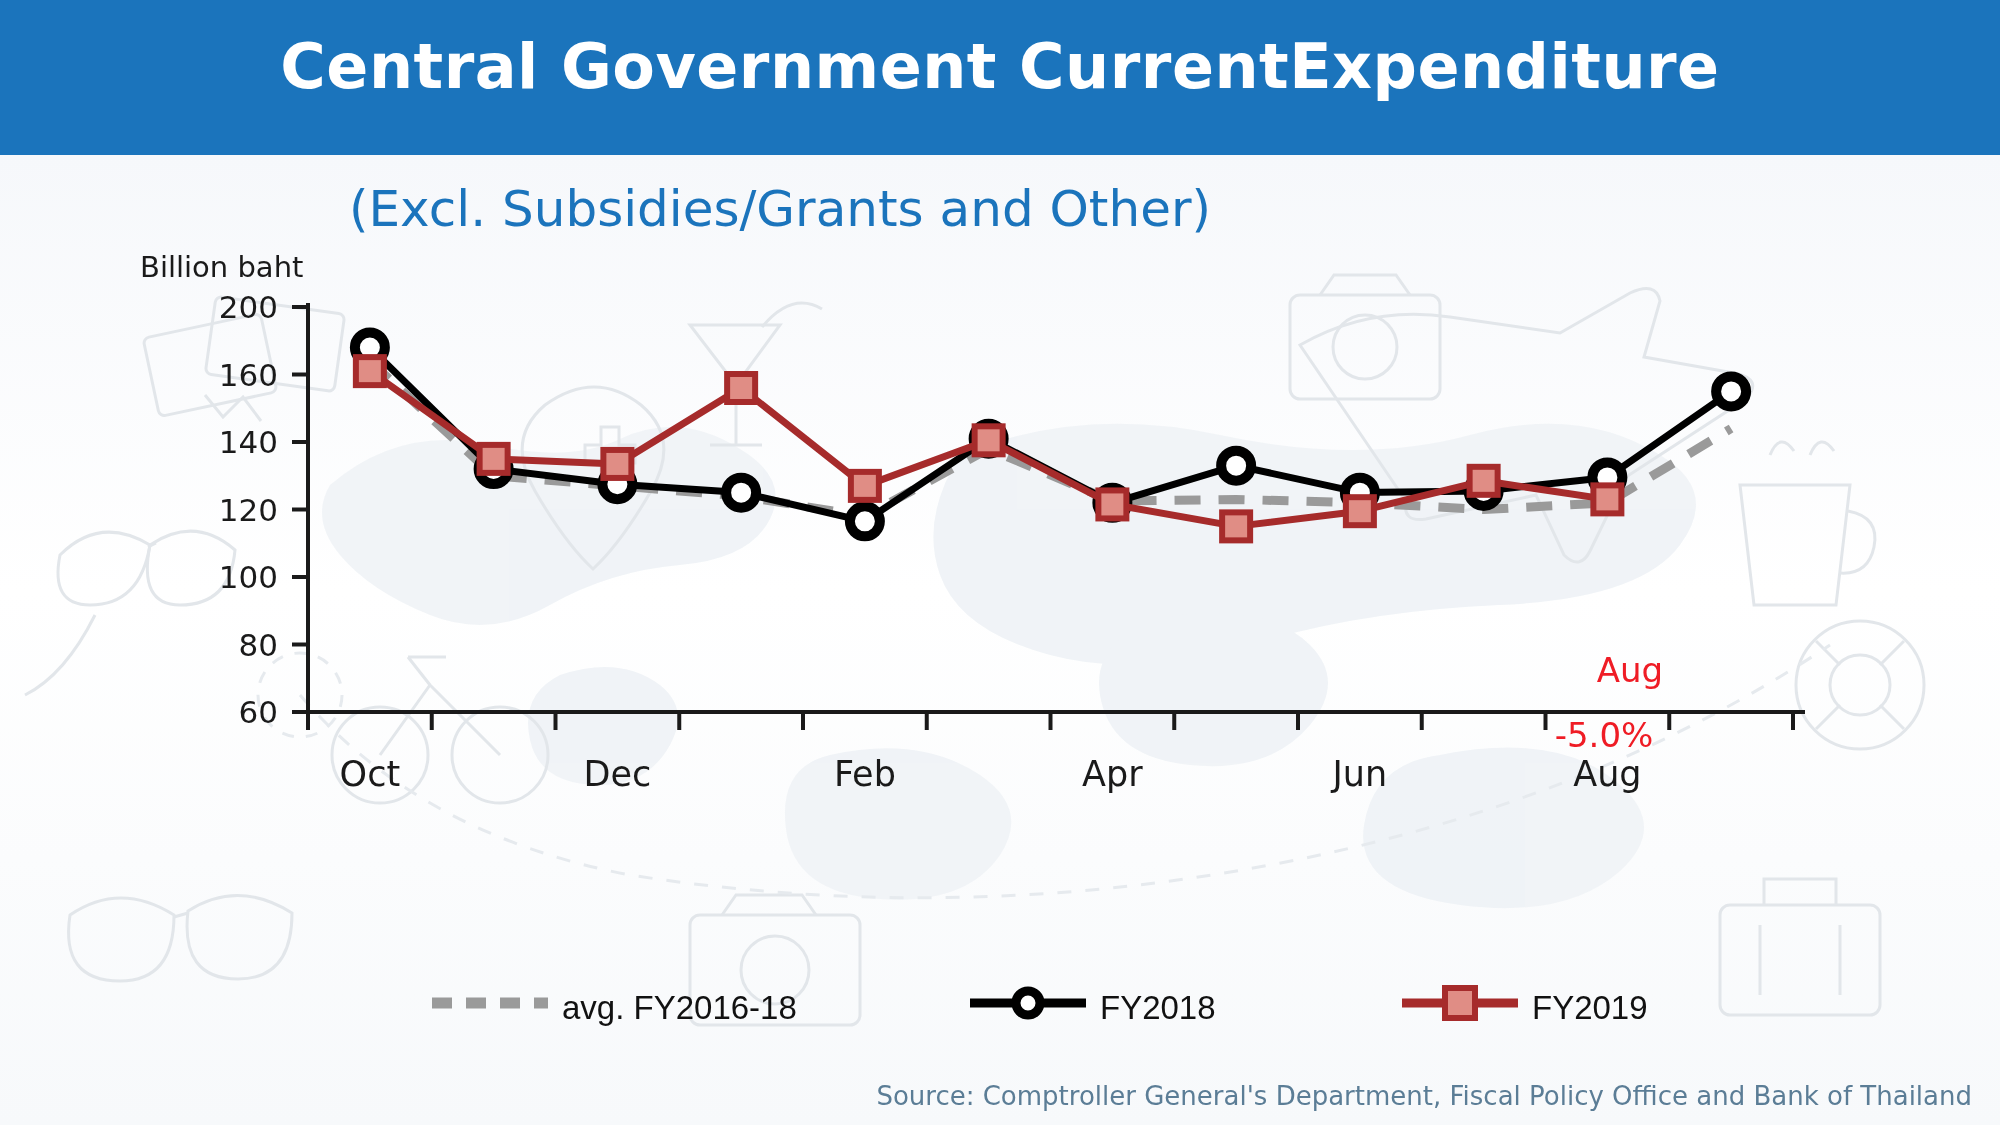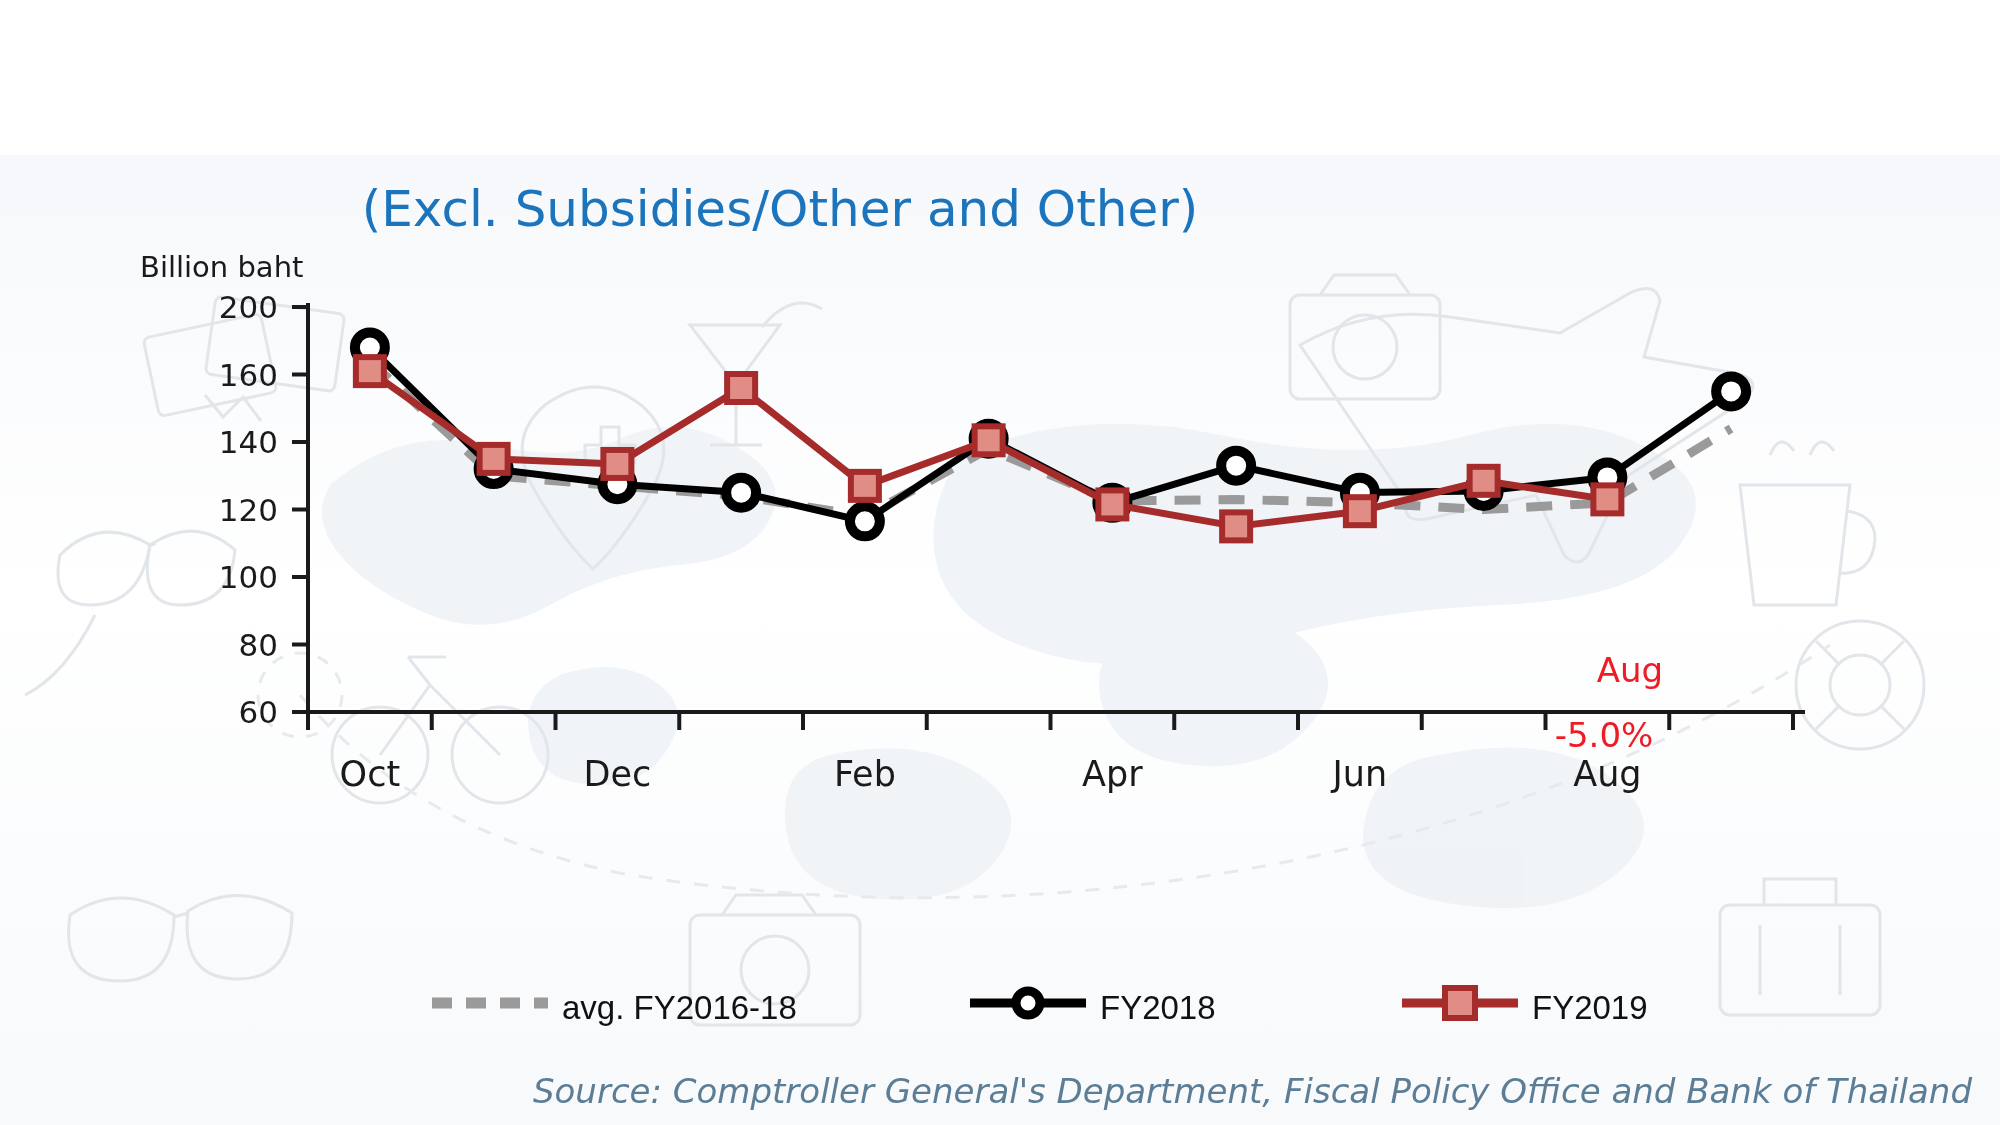--- a/index.html
+++ b/index.html
@@ -96,31 +96,33 @@
     font-family:"DejaVu Sans", sans-serif;
     text-align:center;
     white-space:nowrap;
     transform:translateX(-50%);
   }
 
   .source{
     position:absolute;
     right:28px;bottom:14px;
     color:#5b7d96;
-    font-style:italic;
-    font-size:34px;
+    font-size:26px;
     font-family:"DejaVu Sans", sans-serif;
     white-space:nowrap;
   }
 </style>
 </head>
 <body>
 
 <div id="root">
 
+  <div class="banner">
+    <div class="banner-title">Central Government CurrentExpenditure</div>
+  </div>
 
   <div class="body-area">
 
     <svg class="watermark" viewBox="0 0 2000 970" preserveAspectRatio="none">
 
       <g fill="#eef2f6" opacity="0.85">
         <path d="M330 330 q70 -60 160 -40 q80 18 130 -6 q60 -28 120 10 q50 30 30 70 q-20 40 -90 46 q-70 6 -130 40 q-60 34 -120 10 q-60 -24 -90 -60 q-30 -36 -10 -70z"></path>
         <path d="M560 520 q60 -20 100 10 q30 24 10 60 q-22 40 -70 40 q-60 0 -70 -45 q-10 -45 30 -65z"></path>
         <path d="M960 300 q120 -50 260 -20 q140 30 250 0 q110 -30 190 20 q60 36 20 90 q-40 54 -180 60 q-140 6 -250 40 q-110 34 -200 10 q-90 -24 -110 -80 q-20 -56 20 -120z"></path>
         <path d="M1180 460 q90 -10 130 30 q36 36 0 80 q-40 48 -120 40 q-80 -8 -90 -70 q-10 -62 80 -80z"></path>
@@ -174,21 +176,21 @@
 
         <path d="M70 760 q50 -34 104 0 q0 66 -54 66 q-60 0 -50 -66z"></path>
         <path d="M188 756 q50 -32 104 2 q0 66 -54 66 q-58 0 -50 -68z"></path>
         <path d="M174 762 l14 -4"></path>
 
         <path d="M300 540 q120 140 330 180 q320 50 640 -10 q320 -60 560 -220" stroke="#e6eaee" stroke-dasharray="14 14"></path>
         <circle cx="300" cy="540" r="42" stroke="#e6eaee" stroke-dasharray="12 12"></circle>
       </g>
     </svg>
 
-    <div class="subtitle">(Excl. Subsidies/Other and Other)</div>
+    <div class="subtitle">(Excl. Subsidies/Grants and Other)</div>
 
     <div class="axis-title">Billion baht</div>
 
     <svg class="plot" id="plot-svg" viewBox="0 0 2000 970" preserveAspectRatio="none">
         <line x1="308" y1="148" x2="308" y2="557" stroke="#1a1a1a" stroke-width="4"></line>
         <line x1="308" y1="557" x2="1805" y2="557" stroke="#1a1a1a" stroke-width="4"></line>
         <line x1="292" y1="557" x2="308" y2="557" stroke="#1a1a1a" stroke-width="4"></line>
         <line x1="292" y1="489.5" x2="308" y2="489.5" stroke="#1a1a1a" stroke-width="4"></line>
         <line x1="292" y1="422" x2="308" y2="422" stroke="#1a1a1a" stroke-width="4"></line>
         <line x1="292" y1="354.5" x2="308" y2="354.5" stroke="#1a1a1a" stroke-width="4"></line>

